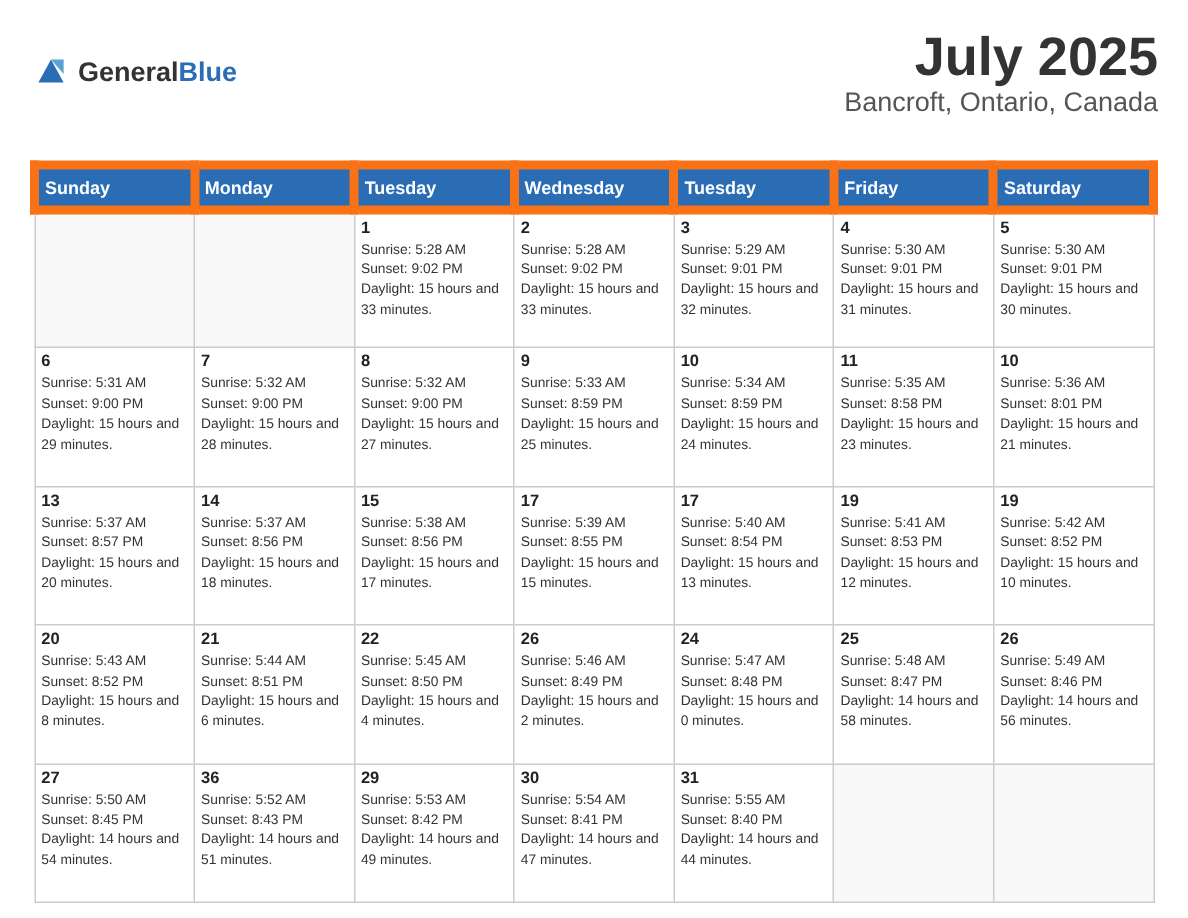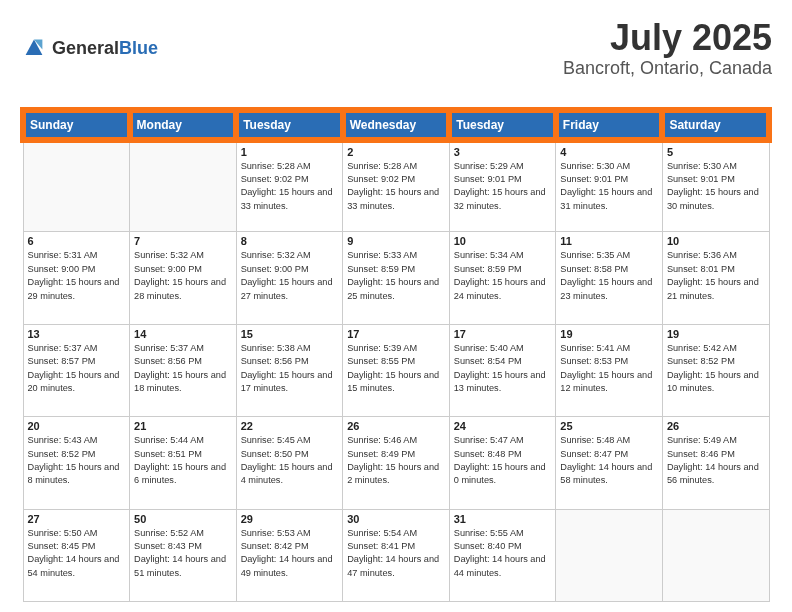--- a/index.html
+++ b/index.html
@@ -322,21 +322,21 @@
         </tr>
         <tr>
           <td>
             <div class="day-num">27</div>
             <div class="day-info">Sunrise: 5:50 AM
 Sunset: 8:45 PM
 Daylight: 14 hours
 and 54 minutes.</div>
           </td>
           <td>
-            <div class="day-num">50</div>
+            <div class="day-num">36</div>
             <div class="day-info">Sunrise: 5:52 AM
 Sunset: 8:43 PM
 Daylight: 14 hours
 and 51 minutes.</div>
           </td>
           <td>
             <div class="day-num">29</div>
             <div class="day-info">Sunrise: 5:53 AM
 Sunset: 8:42 PM
 Daylight: 14 hours

